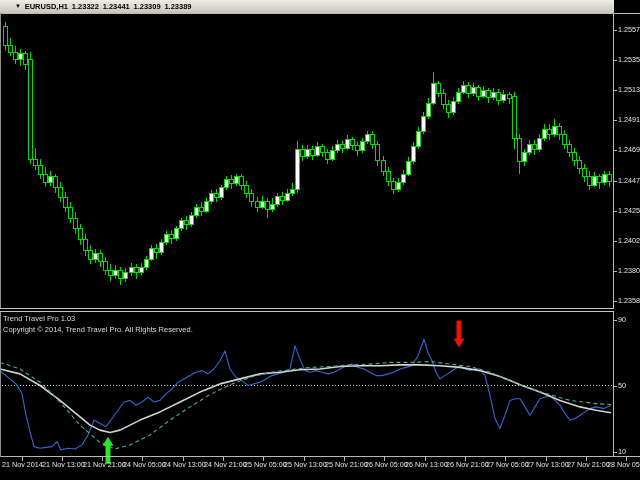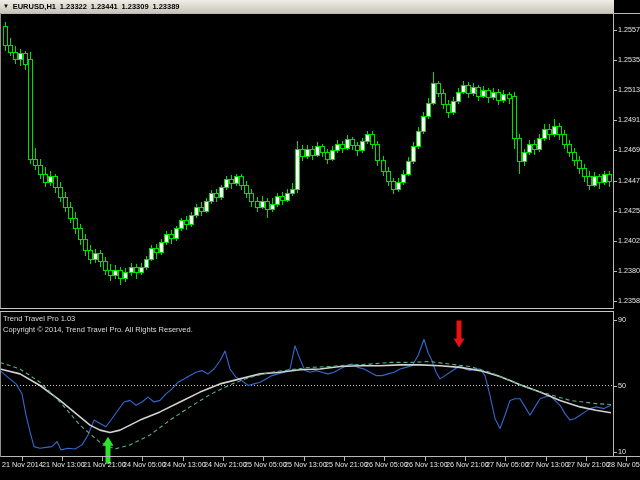--- a/index.html
+++ b/index.html
@@ -1,21 +1,21 @@
 <!DOCTYPE html>
 <html><head>
 <meta charset="utf-8">
 <style>
   html,body{margin:0;padding:0;background:#555;}
   #screen{position:relative;width:640px;height:480px;background:#000;overflow:hidden;
           font-family:"Liberation Sans",sans-serif;}
   #plot{position:absolute;left:0;top:0;}
   .titlebar{position:absolute;left:0;top:0;width:614px;height:13px;box-sizing:border-box;
             background:linear-gradient(#efede7,#c8c4b9);display:flex;align-items:center;
-            padding-left:3px;overflow:hidden;}
+            padding-left:15px;overflow:hidden;}
   .tb-inner{display:flex;align-items:center;gap:5px;font-size:10px;font-weight:bold;color:#000;
             transform:scale(0.75);transform-origin:0 50%;white-space:nowrap;}
   .tri{font-size:8px;line-height:8px;}
   .s{position:absolute;font-size:10px;line-height:10px;transform:scale(0.72);transform-origin:0 0;
      color:#e6e6e6;white-space:nowrap;}
   .ind-title{position:absolute;left:3px;font-size:10px;line-height:10px;color:#dcdcdc;
              transform:scale(0.75);transform-origin:0 0;white-space:nowrap;}
   #ind-name{top:315px;}
   #ind-copy{top:326px;}
   #price-axis{position:absolute;left:614px;top:13px;width:26px;height:444px;}

